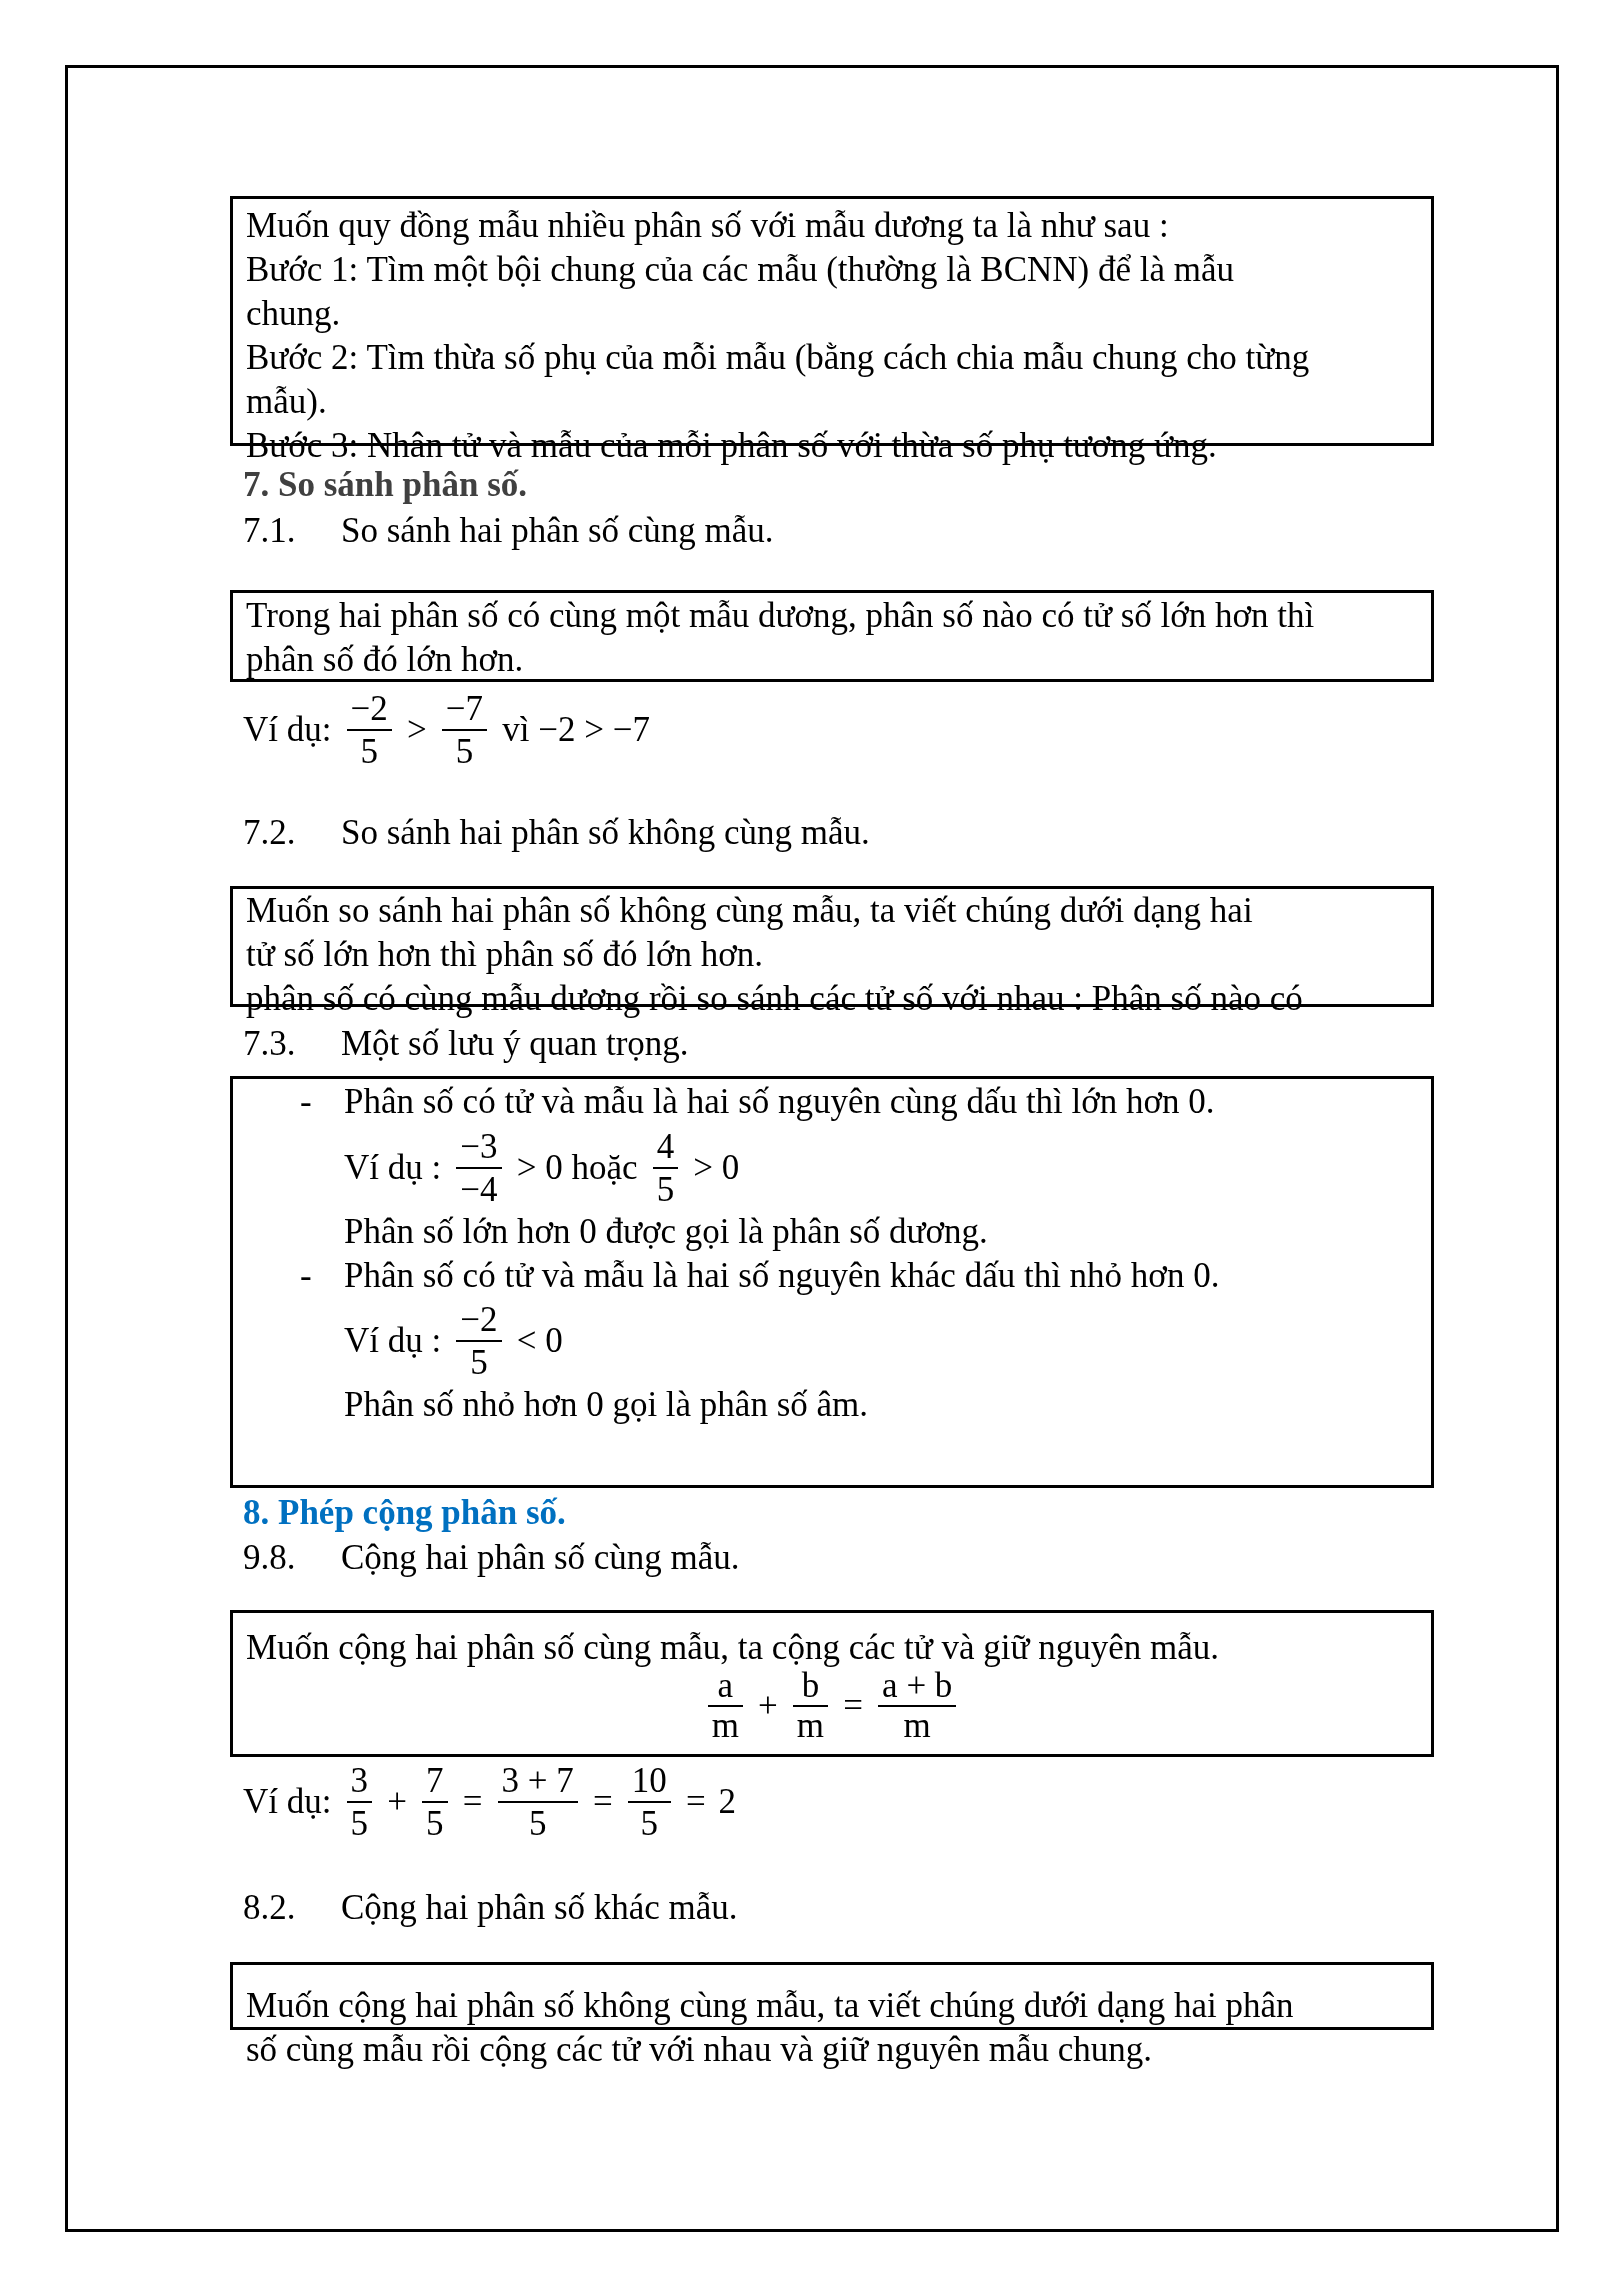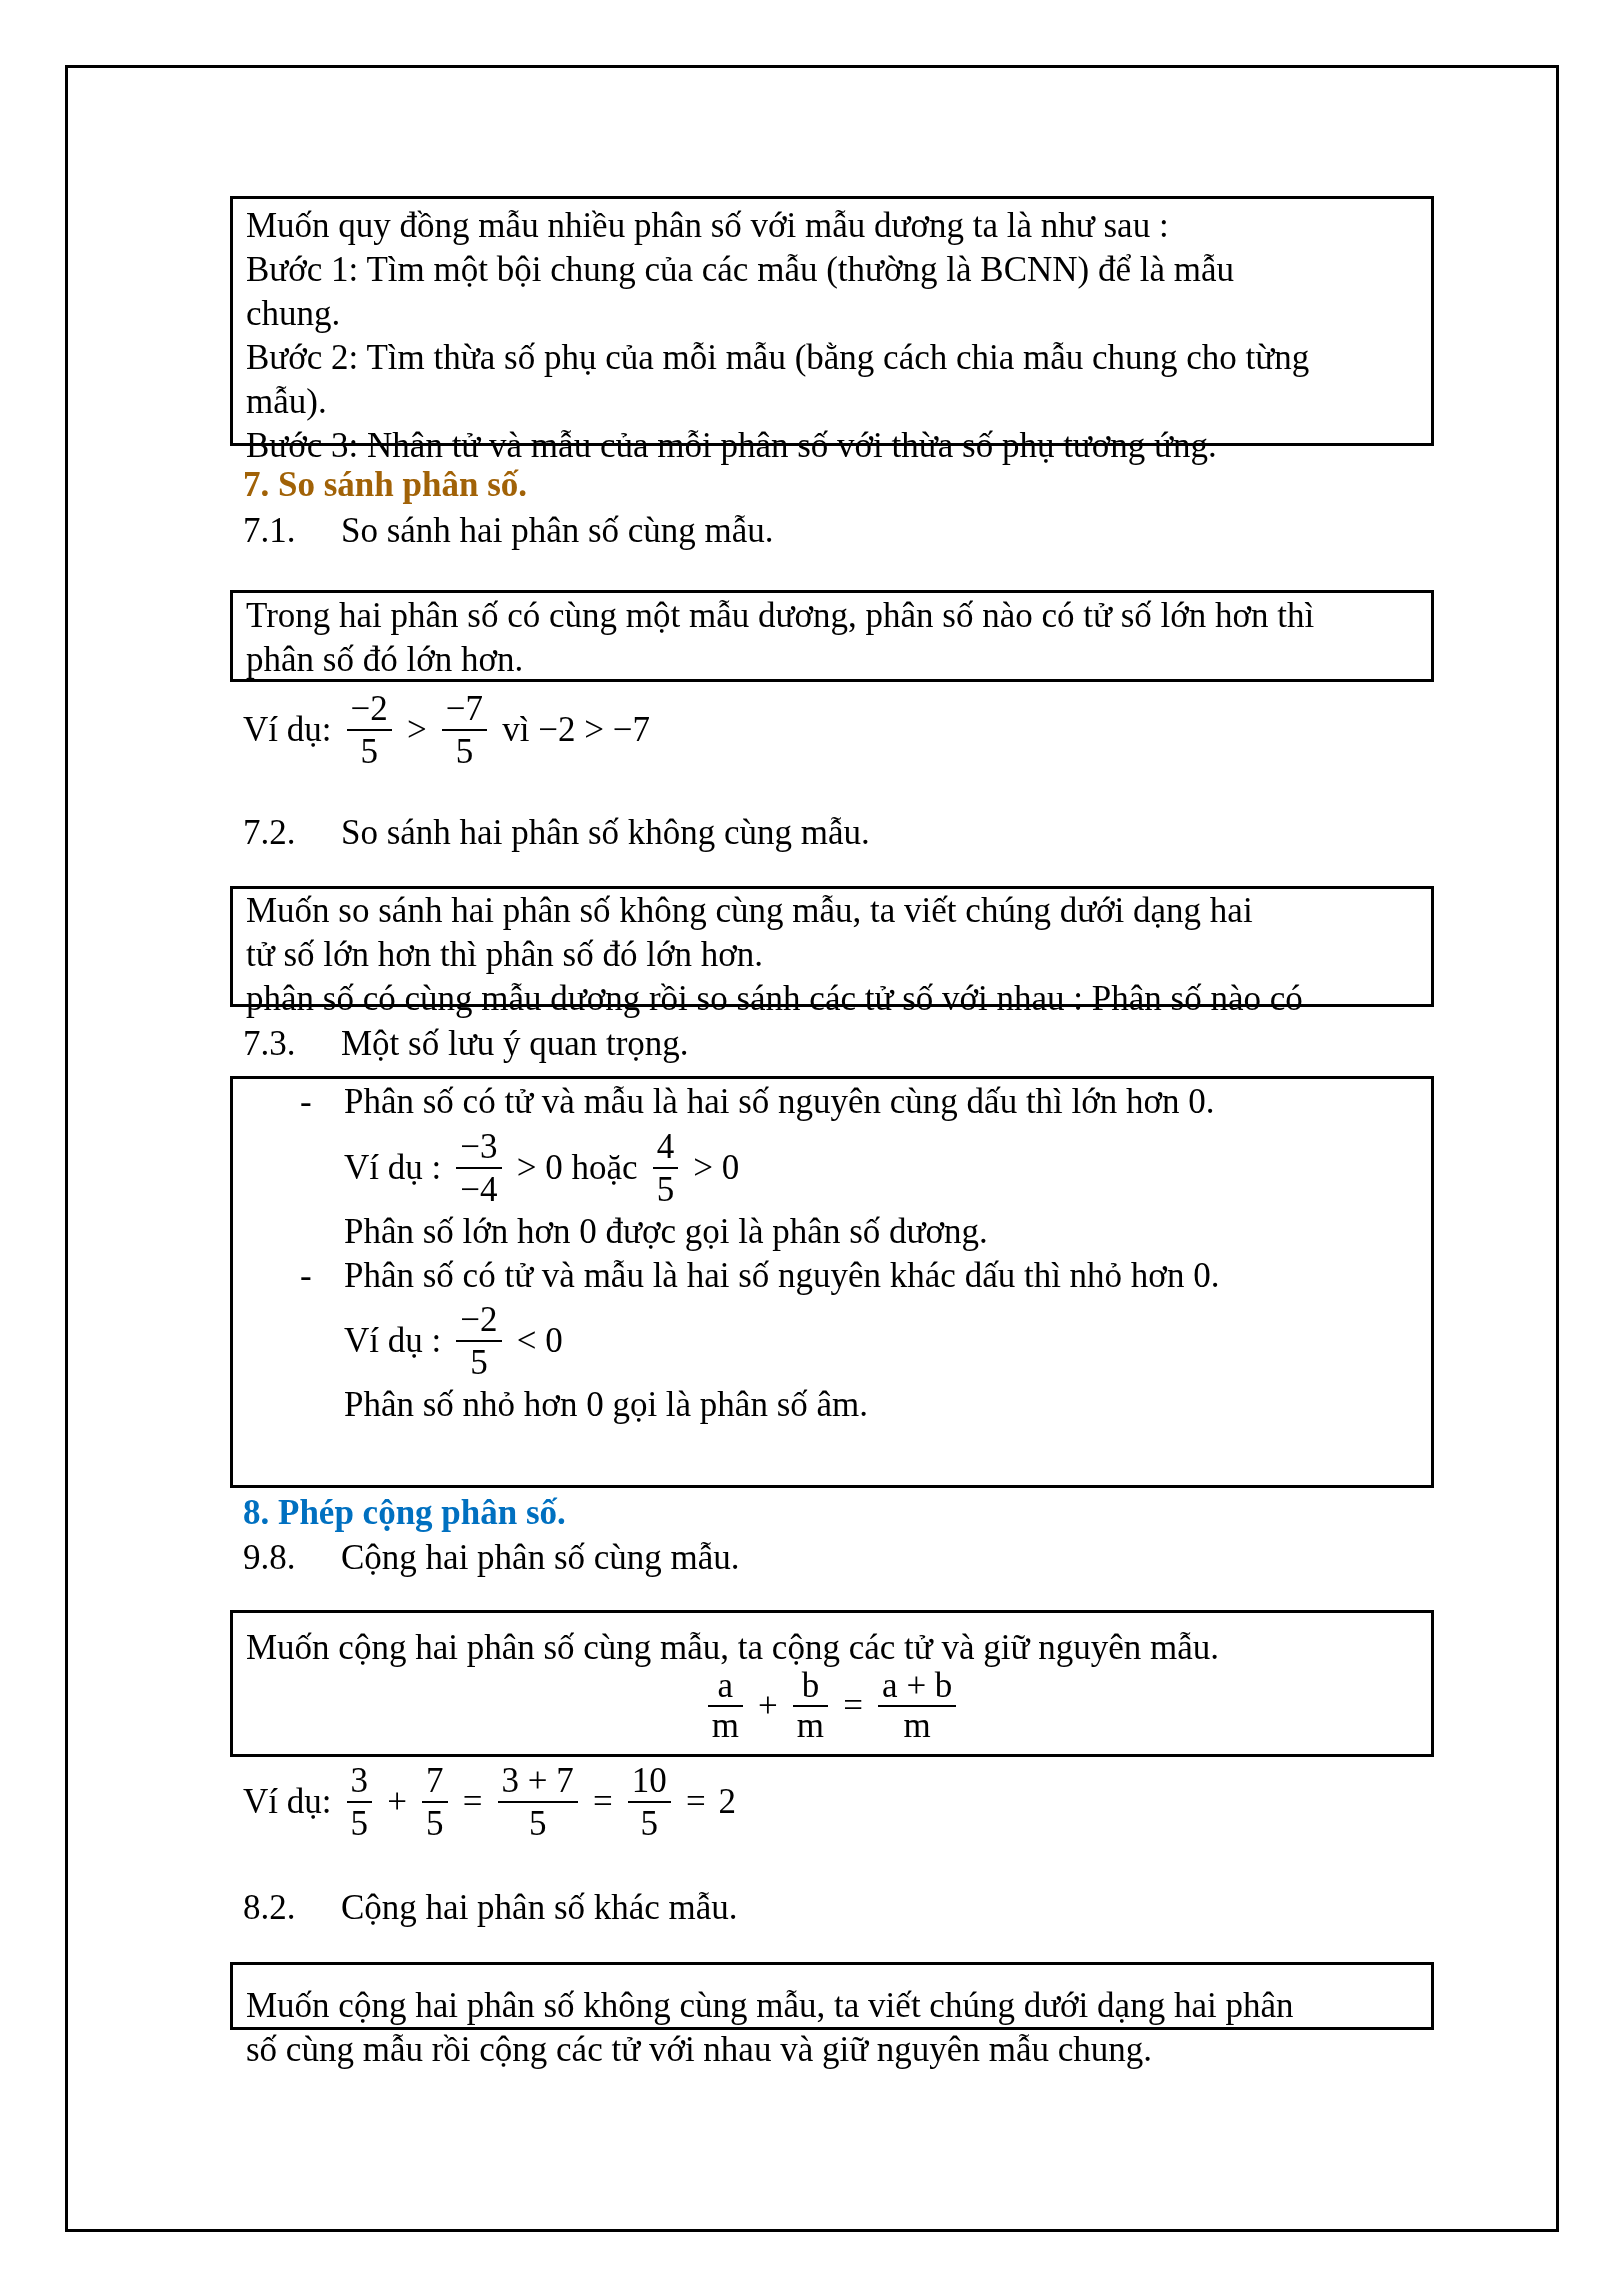--- a/index.html
+++ b/index.html
@@ -30,21 +30,21 @@
 
 <div class="box" style="top:196px; height:250px; padding-top:5.2px;">
   <div>Muốn quy đồng mẫu nhiều phân số với mẫu dương ta là như sau :</div>
   <div>Bước 1: Tìm một bội chung của các mẫu (thường là BCNN) để là mẫu</div>
   <div>chung.</div>
   <div>Bước 2: Tìm thừa số phụ của mỗi mẫu (bằng cách chia mẫu chung cho từng</div>
   <div>mẫu).</div>
   <div>Bước 3: Nhân tử và mẫu của mỗi phân số với thừa số phụ tương ứng.</div>
 </div>
 
-<div class="t h" style="left: 243px; top: 463px; color: #a16207;">7.  So sánh phân số.</div>
+<div class="t h" style="left: 243px; top: 463px; color: #404040;">7.  So sánh phân số.</div>
 
 <div class="t" style="left:243px; top:509px;">
   <span class="num">7.1.</span><span>So sánh hai phân số cùng mẫu.</span>
 </div>
 
 <div class="box" style="top:590px; height:92px; padding-top:1.3px;">
   <div>Trong hai phân số có cùng một mẫu dương, phân số nào có tử số lớn hơn thì</div>
   <div>phân số đó lớn hơn.</div>
 </div>
 

